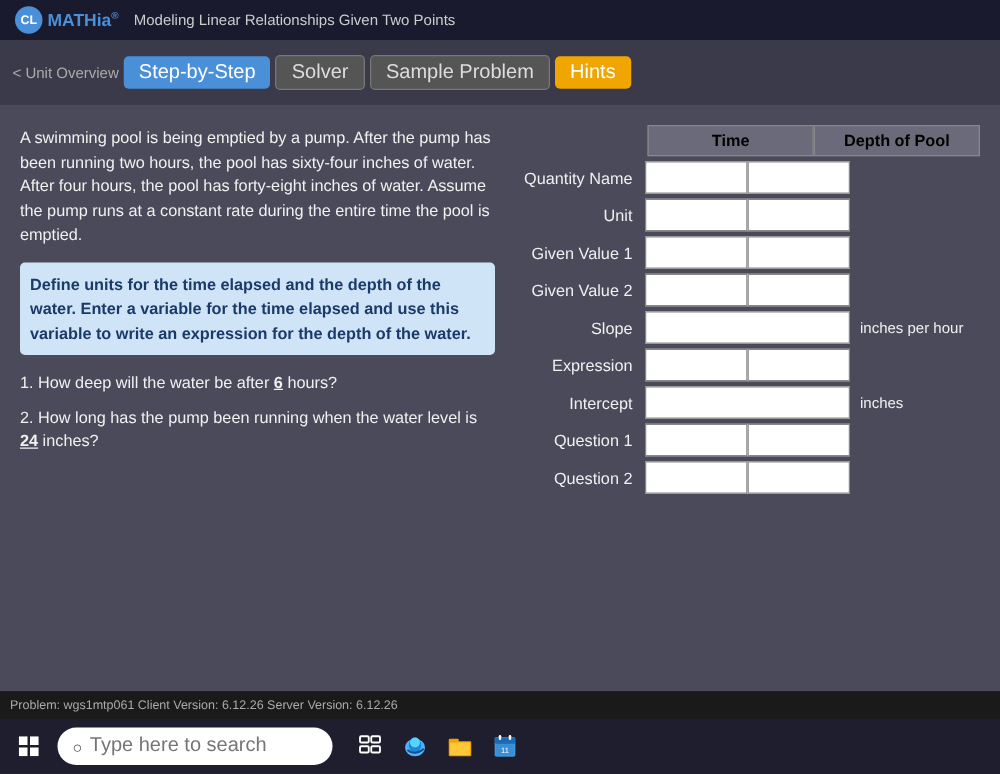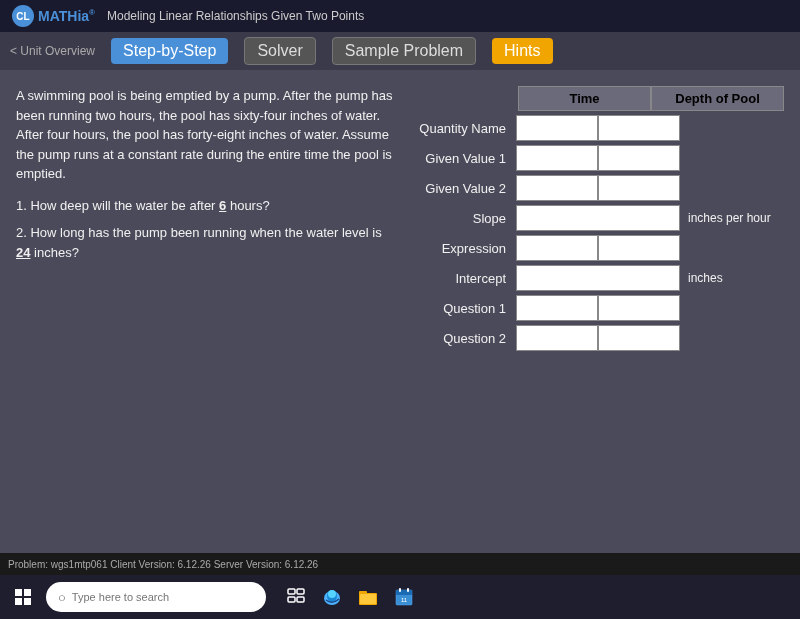--- a/index.html
+++ b/index.html
@@ -51,22 +51,22 @@
       color: #ccc;
       font-size: 12px;
     }
 
     
     .nav-bar {
       background: #3a3a4a;
       display: flex;
       align-items: center;
       padding: 6px 10px;
-      gap: 16px;
-      height: 38px;
+      gap: 4px;
+      height: 52px;
     }
     .nav-link {
       color: #aaa;
       font-size: 12px;
       cursor: pointer;
       text-decoration: none;
     }
     .nav-btn {
       padding: 4px 12px;
       border-radius: 4px;
@@ -273,20 +273,21 @@
   <button class="nav-btn nav-btn-blue">Step-by-Step</button>
   <button class="nav-btn nav-btn-outline">Solver</button>
   <button class="nav-btn nav-btn-outline">Sample Problem</button>
   <button class="nav-btn nav-btn-yellow">Hints</button>
 </div>
 
 <div class="main-content">
 
   <div class="left-panel">
     <p>A swimming pool is being emptied by a pump. After the pump has been running two hours, the pool has sixty-four inches of water. After four hours, the pool has forty-eight inches of water. Assume the pump runs at a constant rate during the entire time the pool is emptied.</p>
+    <div class="instructions">Define units for the time elapsed and the depth of the water. Enter a variable for the time elapsed and use this variable to write an expression for the depth of the water.</div>
     <div class="questions">
       <div class="question">
         <span>1.  How deep will the water be after</span>
         <span class="highlight-num">6</span>
         <span>hours?</span>
       </div>
       <div class="question">
         <span>2.  How long has the pump been running when the water level is</span>
         <span class="highlight-num">24</span>
         <span>inches?</span>
@@ -303,20 +304,28 @@
 
     <div class="row-container">
       <div class="row-label">Quantity Name</div>
       <div class="row-cells">
         <div class="cell-box"></div>
         <div class="cell-box"></div>
       </div>
       <div class="row-suffix"></div>
     </div>
 
+    <div class="row-container">
+      <div class="row-label">Unit</div>
+      <div class="row-cells">
+        <div class="cell-box"></div>
+        <div class="cell-box"></div>
+      </div>
+      <div class="row-suffix"></div>
+    </div>
 
     <div class="row-container">
       <div class="row-label">Given Value 1</div>
       <div class="row-cells">
         <div class="cell-box"></div>
         <div class="cell-box"></div>
       </div>
       <div class="row-suffix"></div>
     </div>
 
@@ -382,21 +391,21 @@
   <div class="taskbar-windows-btn">
     <svg width="16" height="16" viewBox="0 0 16 16" fill="white">
       <rect x="0" y="0" width="7" height="7"></rect>
       <rect x="9" y="0" width="7" height="7"></rect>
       <rect x="0" y="9" width="7" height="7"></rect>
       <rect x="9" y="9" width="7" height="7"></rect>
     </svg>
   </div>
   <div class="taskbar-search">
     <span style="color:#555;font-size:13px;">○</span>
-    <input type="text" style="font-size: 11px; color: rgb(51, 51, 51);" placeholder="Type here to search">
+    <input type="text" style="font-size: 16px; color: rgb(51, 51, 51);" placeholder="Type here to search">
   </div>
   <div class="taskbar-icons">
     <div class="taskbar-icon">
       <svg width="18" height="18" viewBox="0 0 18 18" fill="none">
         <rect x="1" y="1" width="7" height="5" rx="1" stroke="white" stroke-width="1.5"></rect>
         <rect x="10" y="1" width="7" height="5" rx="1" stroke="white" stroke-width="1.5"></rect>
         <rect x="1" y="9" width="7" height="5" rx="1" stroke="white" stroke-width="1.5"></rect>
         <rect x="10" y="9" width="7" height="5" rx="1" stroke="white" stroke-width="1.5"></rect>
       </svg>
     </div>

